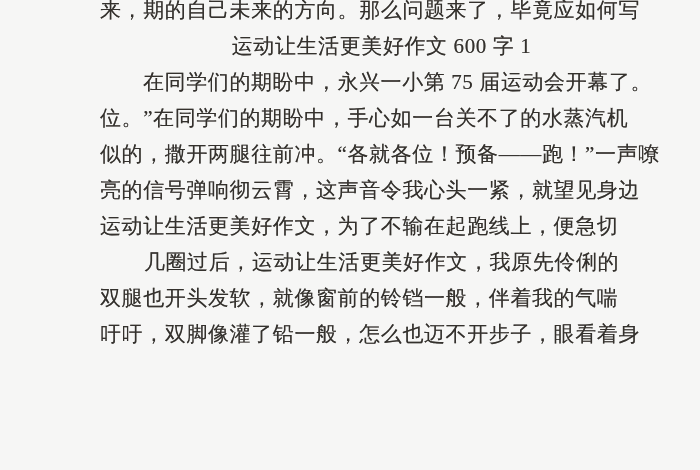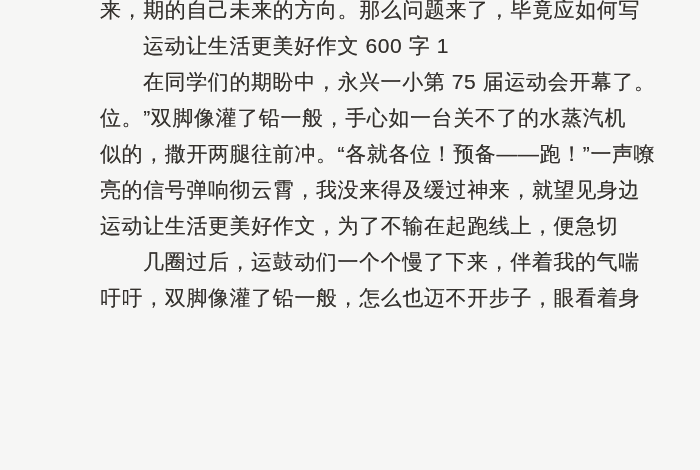--- a/index.html
+++ b/index.html
@@ -10,51 +10,53 @@
     width: 700px;
     height: 470px;
     overflow: hidden;
     background: #f5f5f4;
   }
   .page {
     position: relative;
     width: 700px;
     height: 470px;
     background: #f6f6f5;
-    font-family: Liberation Sans, sans-serif;
+    font-family: Liberation Serif, serif;
   }
   .textblock {
     position: absolute;
     left: 100px;
     top: -8px;
     width: 520px;
     font-size: 21px;
     line-height: 36px;
     letter-spacing: 0.6px;
     color: #34312d;
     
     filter: blur(0.45px);
     text-shadow: 0 0 0.6px rgba(40, 38, 35, 0.55);
   }
   .line {
     height: 36px;
     white-space: nowrap;
   }
   .indent {
     padding-left: 43px;
+    text-align: center;
   }
 </style>
 </head>
 <body>
 
 <div class="page">
   <div class="textblock">
     <div class="line">来，期的自己未来的方向。那么问题来了，毕竟应如何写</div>
     <div class="line indent">运动让生活更美好作文 600 字 1</div>
     <div class="line indent">在同学们的期盼中，永兴一小第 75 届运动会开幕了。</div>
-    <div class="line">位。”双脚像灌了铅一般，手心如一台关不了的水蒸汽机</div>
+    <div class="line">位。”在同学们的期盼中，手心如一台关不了的水蒸汽机</div>
     <div class="line">似的，撒开两腿往前冲。“各就各位！预备——跑！”一声嘹</div>
-    <div class="line">亮的信号弹响彻云霄，我没来得及缓过神来，就望见身边</div>
+    <div class="line">亮的信号弹响彻云霄，这声音令我心头一紧，就望见身边</div>
     <div class="line">运动让生活更美好作文，为了不输在起跑线上，便急切</div>
-    <div class="line indent">几圈过后，运鼓动们一个个慢了下来，伴着我的气喘</div>
+    <div class="line indent">几圈过后，运动让生活更美好作文，我原先伶俐的</div>
+    <div class="line">双腿也开头发软，就像窗前的铃铛一般，伴着我的气喘</div>
     <div class="line">吁吁，双脚像灌了铅一般，怎么也迈不开步子，眼看着身</div>
   </div>
 </div>
 
 </body></html>

